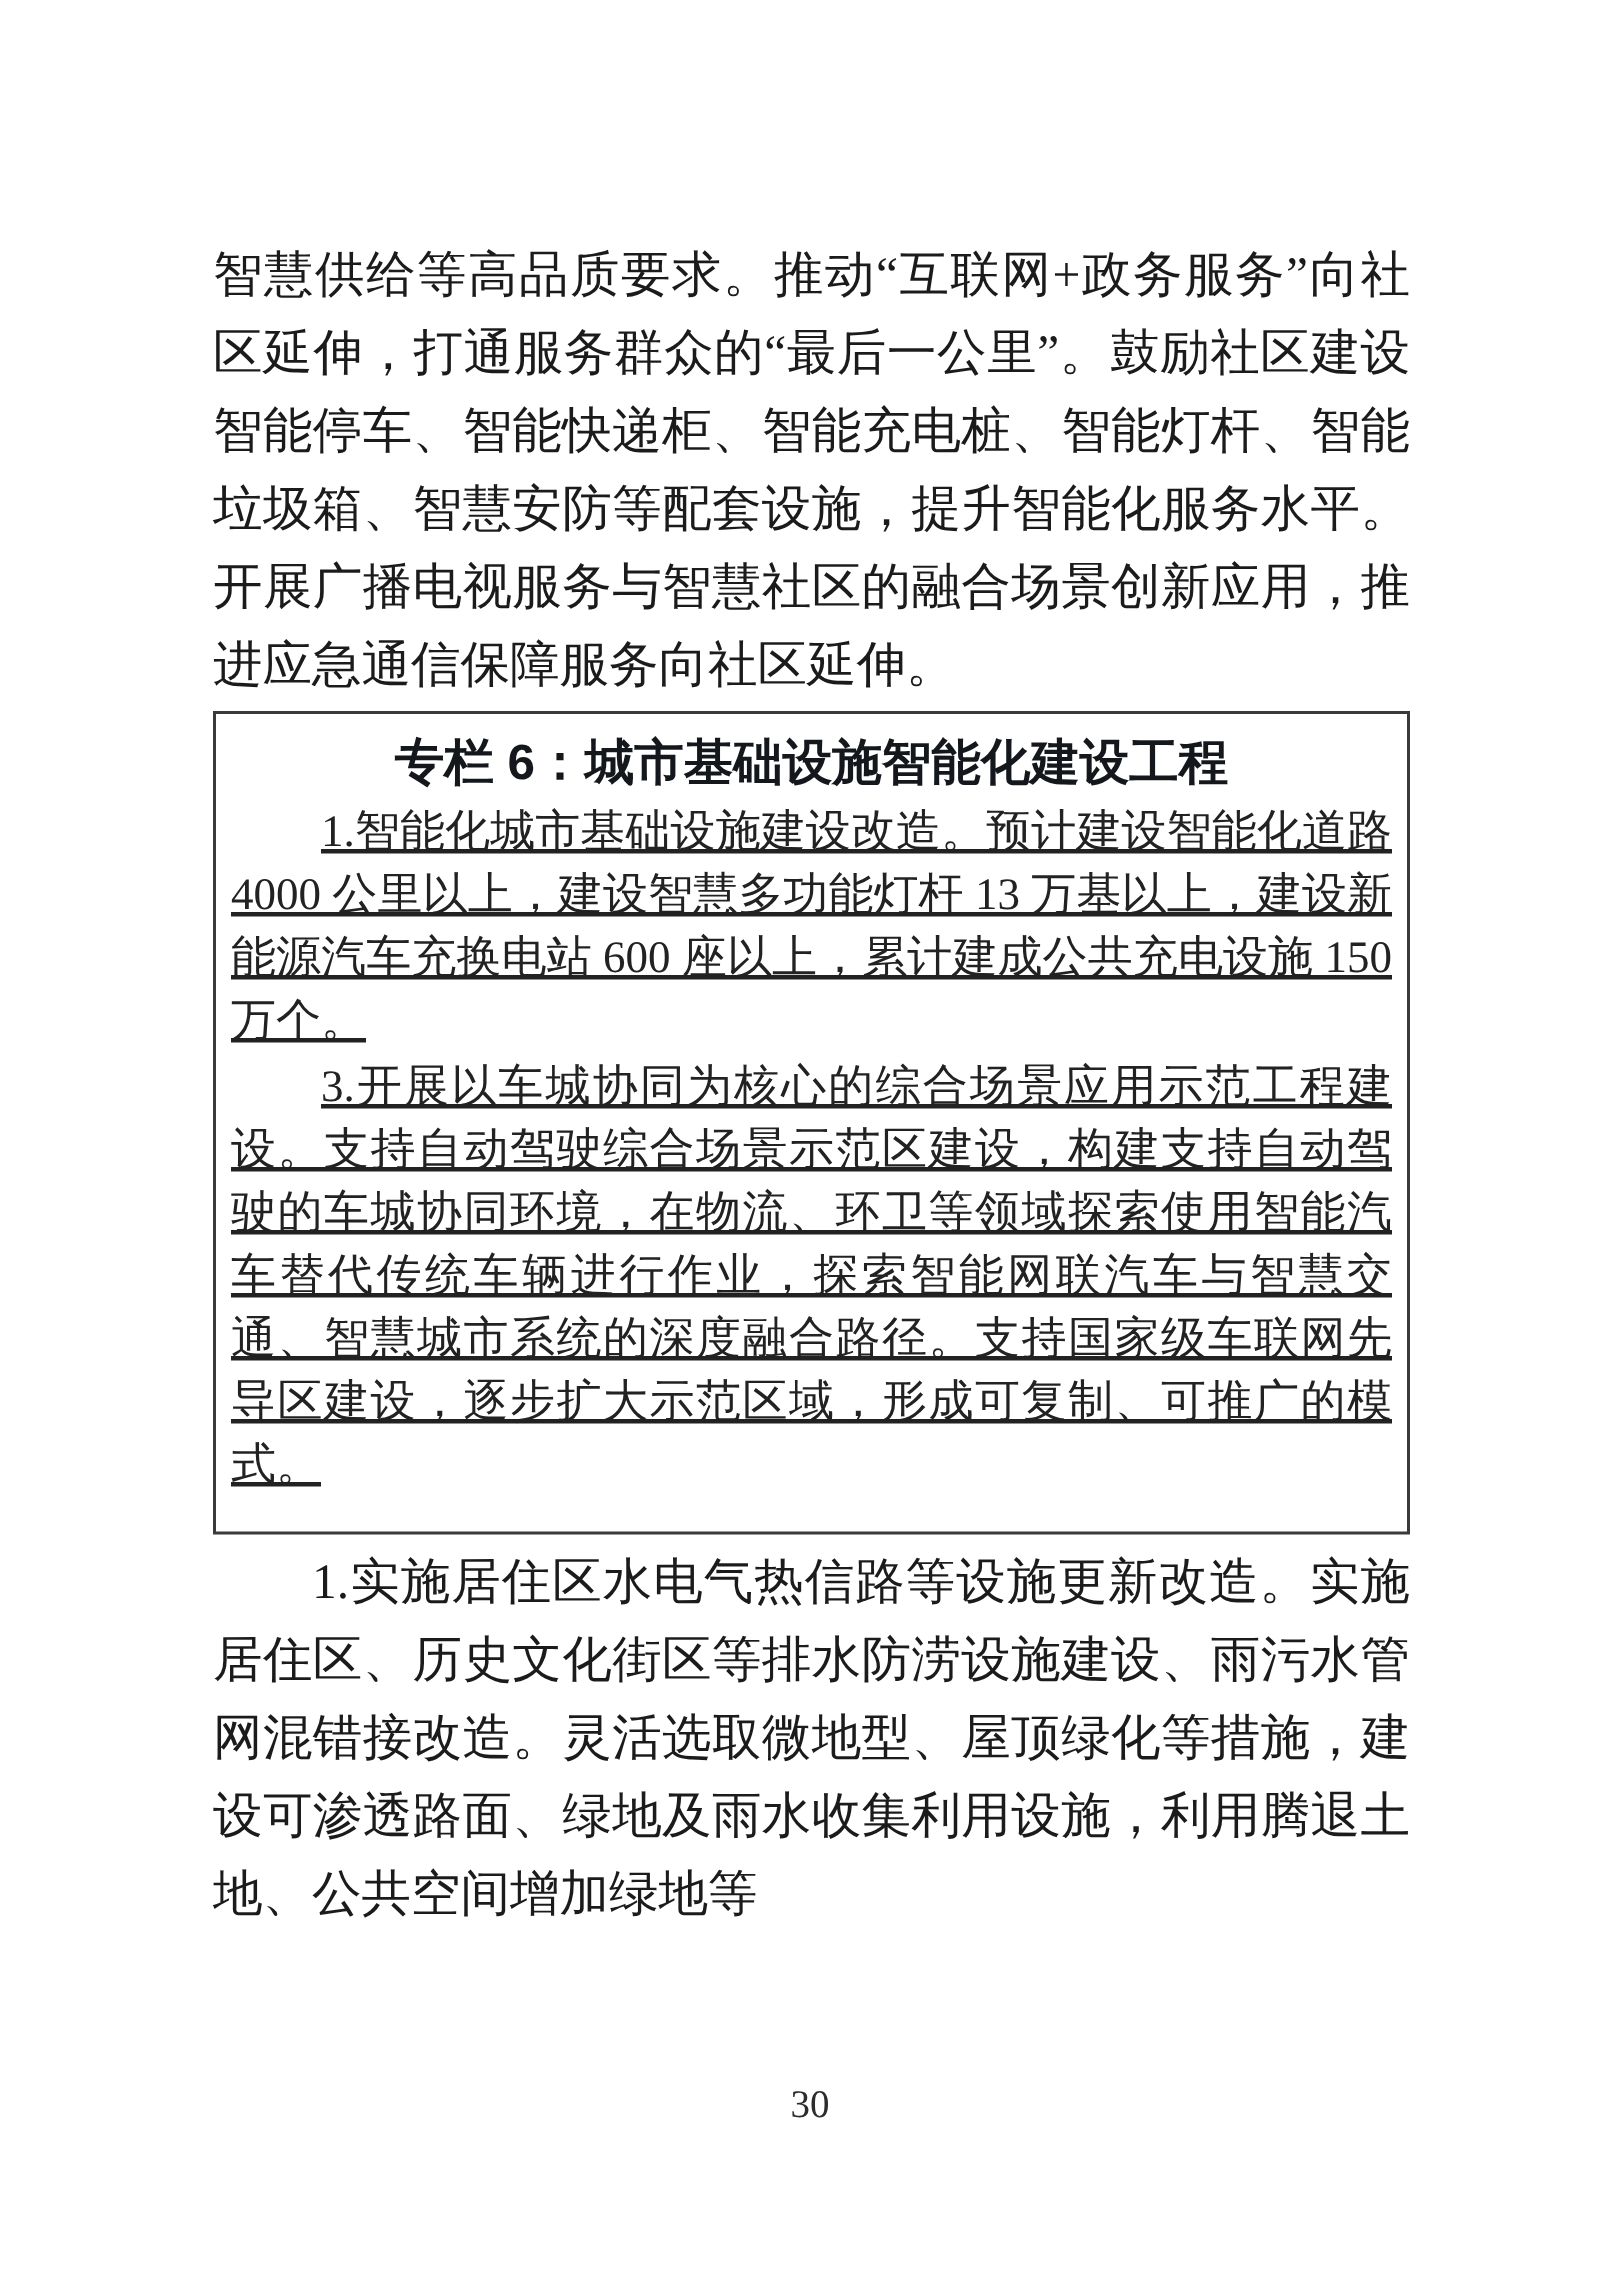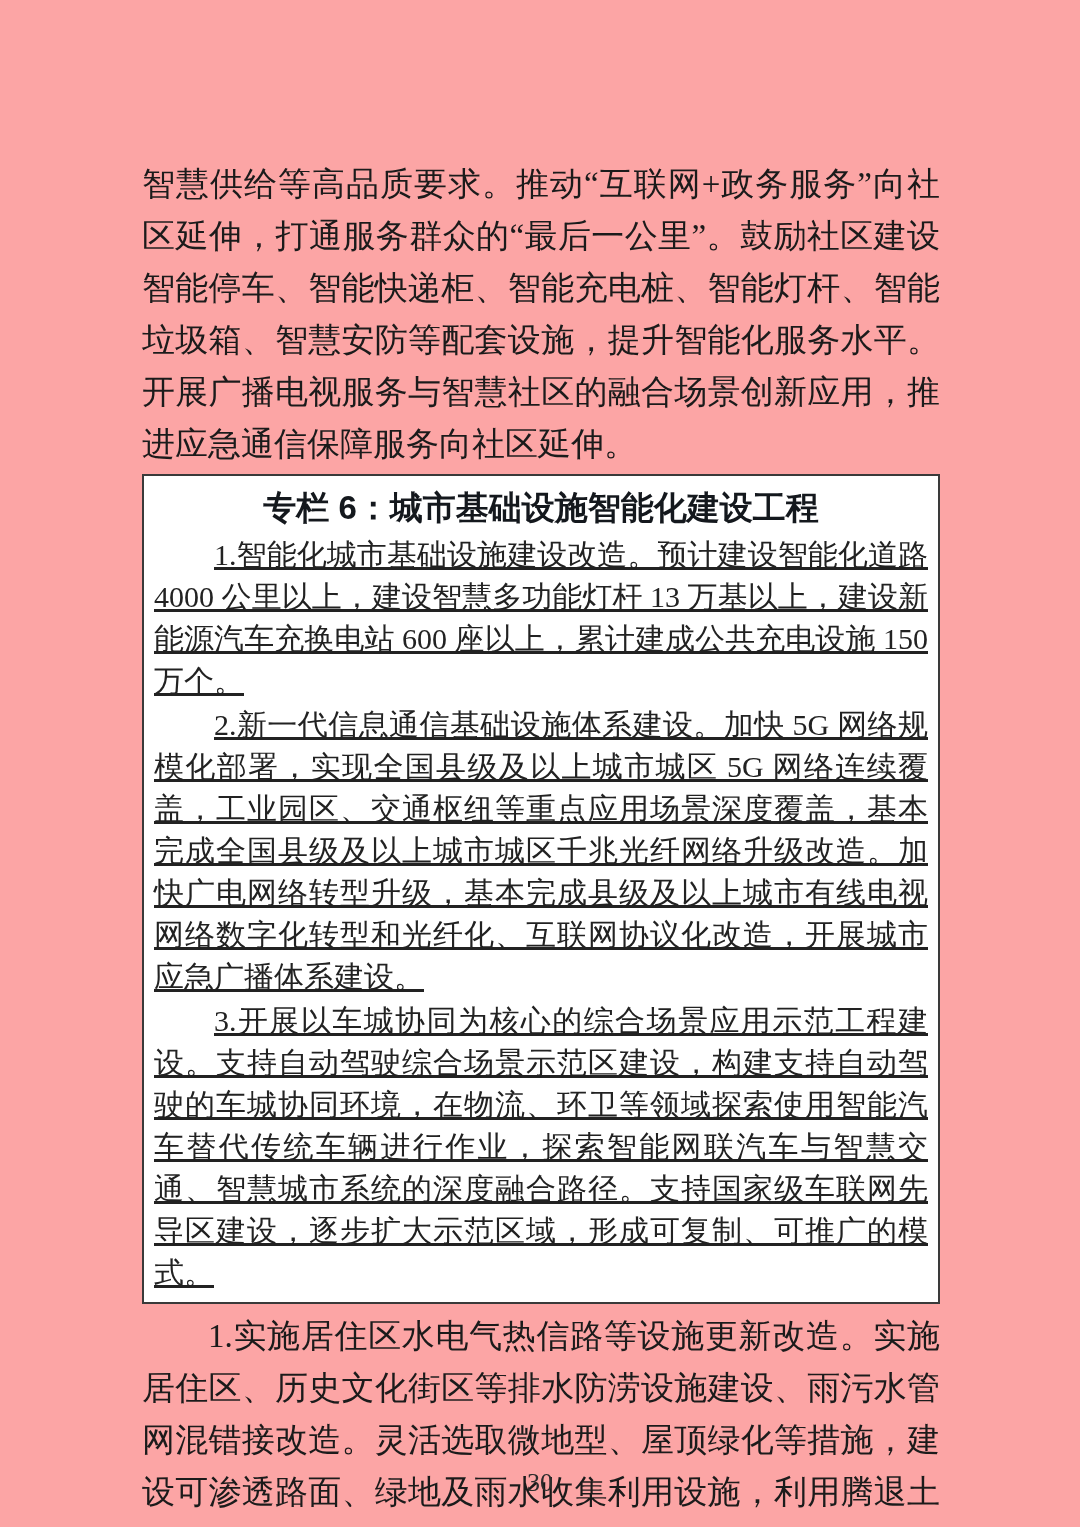--- a/index.html
+++ b/index.html
@@ -1,42 +1,42 @@
 <!DOCTYPE html>
 <html><head>
 <meta charset="utf-8">
 <style>
   html, body { margin: 0; padding: 0; background: #e9e9e9; }
   .page {
     position: relative;
     width: 1080px;
     height: 1527px;
     margin: 0 auto;
-    background: #fca5a5;
+    background: #ffffff;
     overflow: hidden;
     font-family: "Liberation Serif", serif;
     color: #1b1b1b;
   }
   .content {
     position: absolute;
     left: 142px;
     width: 798px;
     top: 0;
   }
   .intro-paragraph {
     margin: 158px 0 0 0;
     font-size: 33px;
     line-height: 52px;
     text-align: justify;
     text-justify: inter-ideograph;
   }
   .feature-box {
     margin-top: 4px;
     border: 2px solid #3a3a3a;
-    padding: 6px 10px 8px 10px;
+    padding: 6px 10px 23px 10px;
     background: #ffffff;
   }
   .box-title {
     font-family: "Liberation Sans", sans-serif;
     font-weight: bold;
     font-size: 33px;
     line-height: 44px;
     text-align: center;
     margin: 4px 0 4px 0;
     color: #14181d;
@@ -62,40 +62,39 @@
   .body-paragraph {
     font-size: 33px;
     line-height: 52px;
     text-align: justify;
     text-justify: inter-ideograph;
     text-indent: 2em;
     margin: 6px 0 0 0;
   }
   .page-number {
     position: absolute;
-    top: 1468px;
+    top: 1388px;
     left: 0;
     width: 100%;
     text-align: center;
     font-size: 26px;
     color: #2c2c2c;
   }
 </style>
 </head>
 <body>
 
 <div class="page">
   <div class="content">
 
     <p class="intro-paragraph">智慧供给等高品质要求。推动“互联网+政务服务”向社区延伸，打通服务群众的“最后一公里”。鼓励社区建设智能停车、智能快递柜、智能充电桩、智能灯杆、智能垃圾箱、智慧安防等配套设施，提升智能化服务水平。开展广播电视服务与智慧社区的融合场景创新应用，推进应急通信保障服务向社区延伸。</p>
 
     <div class="feature-box">
       <div class="box-title">专栏 6：城市基础设施智能化建设工程</div>
       <p class="box-item">1.智能化城市基础设施建设改造。预计建设智能化道路 4000 公里以上，建设智慧多功能灯杆 13 万基以上，建设新能源汽车充换电站 600 座以上，累计建成公共充电设施 150 万个。</p>
-      <p class="box-item">2.新一代信息通信基础设施体系建设。加快 5G 网络规模化部署，实现全国县级及以上城市城区 5G 网络连续覆盖，工业园区、交通枢纽等重点应用场景深度覆盖，基本完成全国县级及以上城市城区千兆光纤网络升级改造。加快广电网络转型升级，基本完成县级及以上城市有线电视网络数字化转型和光纤化、互联网协议化改造，开展城市应急广播体系建设。</p>
       <p class="box-item">3.开展以车城协同为核心的综合场景应用示范工程建设。支持自动驾驶综合场景示范区建设，构建支持自动驾驶的车城协同环境，在物流、环卫等领域探索使用智能汽车替代传统车辆进行作业，探索智能网联汽车与智慧交通、智慧城市系统的深度融合路径。支持国家级车联网先导区建设，逐步扩大示范区域，形成可复制、可推广的模式。</p>
     </div>
 
 
     <p class="body-paragraph">1.实施居住区水电气热信路等设施更新改造。实施居住区、历史文化街区等排水防涝设施建设、雨污水管网混错接改造。灵活选取微地型、屋顶绿化等措施，建设可渗透路面、绿地及雨水收集利用设施，利用腾退土地、公共空间增加绿地等</p>
 
   </div>
 
   <div class="page-number">30</div>
 </div>

